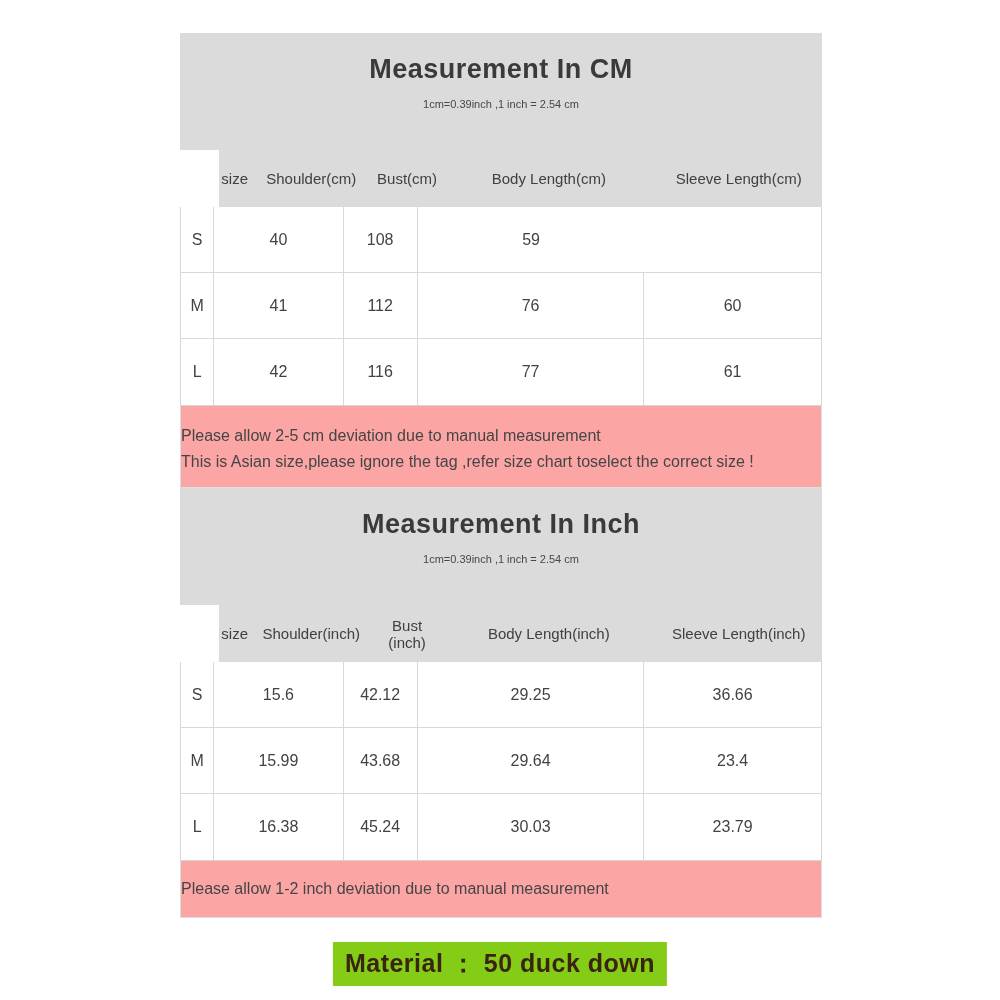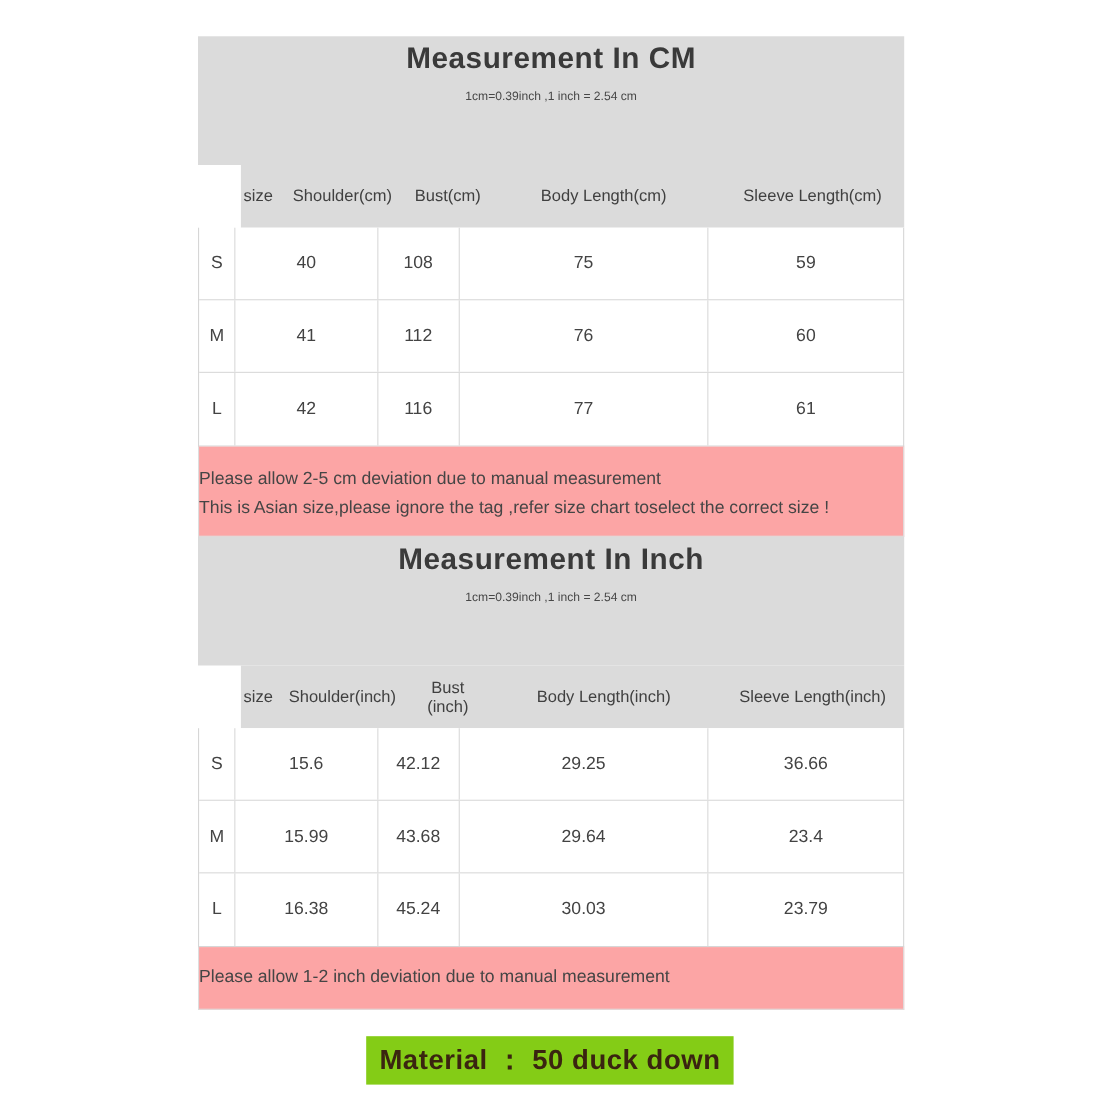--- a/index.html
+++ b/index.html
@@ -12,21 +12,21 @@
     color: #3e3e3e;
   }
   .panel {
     position: absolute;
     left: 180px; top: 33px; width: 642px;
   }
   .sec-head {
     background: #dbdbdb;
     height: 117px;
     text-align: center;
-    padding-top: 5px;
+    padding-top: 21px;
   }
   .sec-title {
     font-size: 27px;
     font-weight: bold;
     color: #3a3a3a;
     letter-spacing: 0.5px;
   }
   .sec-subtitle {
     margin-top: 13px;
     font-size: 11px;
@@ -104,21 +104,20 @@
     <div>Bust(cm)</div>
     <div>Body Length(cm)</div>
     <div>Sleeve Length(cm)</div>
   </div>
 
   <div class="tbody">
     <div class="grid-row body-row">
       <div class="cell">S</div>
       <div class="cell">40</div>
       <div class="cell">108</div>
-      <div class="cell">75</div>
       <div class="cell">59</div>
     </div>
     <div class="grid-row body-row">
       <div class="cell">M</div>
       <div class="cell">41</div>
       <div class="cell">112</div>
       <div class="cell">76</div>
       <div class="cell">60</div>
     </div>
     <div class="grid-row body-row">

